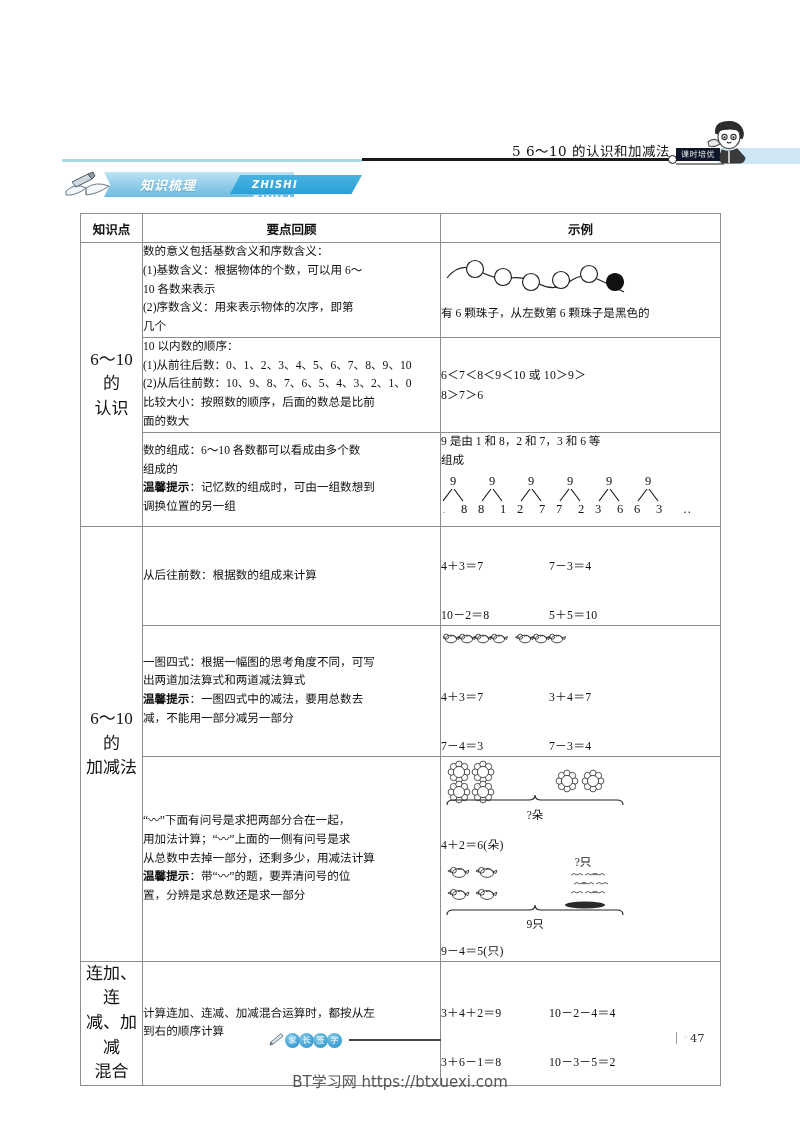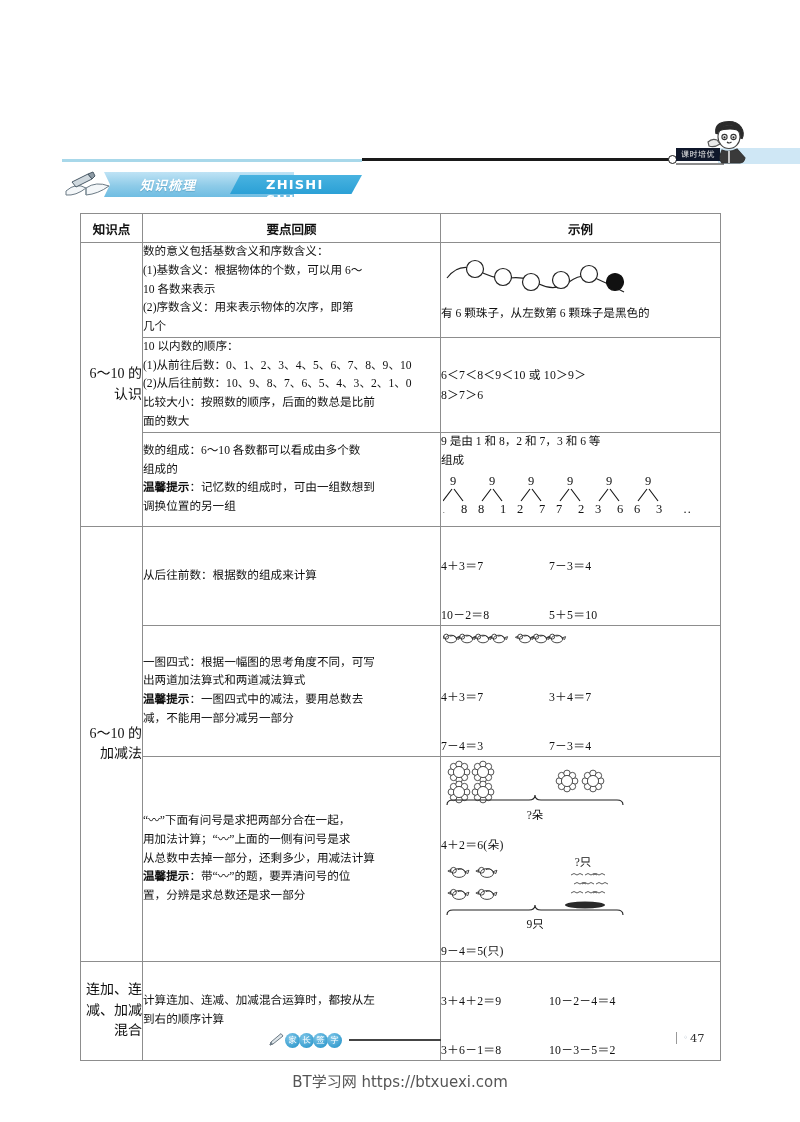--- a/index.html
+++ b/index.html
@@ -74,24 +74,24 @@
   }
   .banner-cn{
     position:absolute;left:78px;top:6px;width:130px;height:23px;
     font-size:13px;font-weight:bold;color:#ffffff;
     font-family:"DejaVu Sans","Liberation Sans",sans-serif;
     letter-spacing:1px;line-height:23px;
     font-style:italic;
     text-shadow:0 1px 1px rgba(60,140,180,.55);
   }
   .banner-py{
-    position:absolute;left:204px;top:9px;width:90px;height:15px;
-    font-size:13px;color:#ffffff;letter-spacing:1.2px;line-height:15px;
+    position:absolute;left:190px;top:9px;width:90px;height:15px;
+    font-size:10px;color:#ffffff;letter-spacing:1.2px;line-height:15px;
     font-family:"DejaVu Sans","Liberation Sans",sans-serif;
-    font-weight:bold;
+    font-style:italic;font-weight:bold;
   }
   .banner-book{position:absolute;left:0px;top:1px;width:52px;height:32px;}
 
   
   .tbl{
     position:absolute;left:80px;top:213px;width:640px;
     border-collapse:collapse;
     table-layout:fixed;
   }
   .tbl td,.tbl th{
@@ -103,21 +103,21 @@
   .c-know{width:62px;}
   .c-point{width:298px;}
   .c-ex{width:280px;}
 
   .th{
     text-align:center;font-size:12.5px;height:28px;
     font-family:"Liberation Serif","DejaVu Serif",serif;
     color:#111;
   }
   .rowlabel{
-    text-align:right;font-size:14px;line-height:1.45;
+    text-align:center;font-size:17px;line-height:1.45;
     color:#111;
     font-family:"Liberation Serif","DejaVu Serif",serif;
   }
   .cell-txt{
     font-size:11.6px;line-height:1.62;
     padding:8px 7px 8px 9px;
     color:#111;
     font-family:"Liberation Serif","DejaVu Serif",serif;
   }
   .cell-ex{
@@ -171,20 +171,21 @@
 </style>
 </head>
 <body>
 
 <div class="page">
 
   <div class="header">
     <div class="hdr-rule-left"></div>
     <div class="hdr-rule-right"></div>
     <div class="hdr-dot"></div>
+    <div class="hdr-title">5   6～10 的认识和加减法</div>
     <div class="hdr-blue-block"></div>
     <div class="hdr-tagbox">课时培优</div>
     <div class="hdr-tag-underline"></div>
 
     <svg class="mascot" viewBox="0 0 60 46">
       <g fill="none" stroke="#333" stroke-width="1.1">
         <path d="M16 16 Q14 6 24 4 Q36 2 41 9 Q45 15 42 21" fill="#2b2b2b" stroke="#2b2b2b"></path>
         <ellipse cx="29" cy="19" rx="11" ry="11.5" fill="#fff" stroke="#444"></ellipse>
         <path d="M18 13 Q24 7 32 8 Q39 9 41 14 Q37 11 30 11 Q23 11 18 13Z" fill="#2b2b2b" stroke="#2b2b2b"></path>
         <circle cx="24.5" cy="19" r="2.6" fill="#fff" stroke="#333"></circle>

